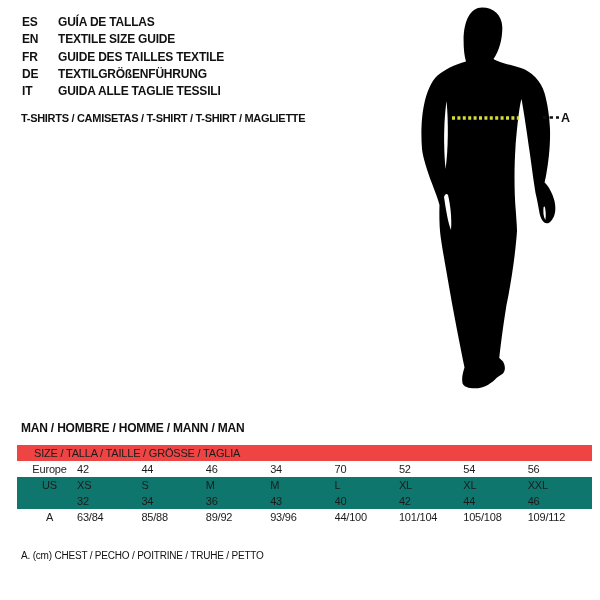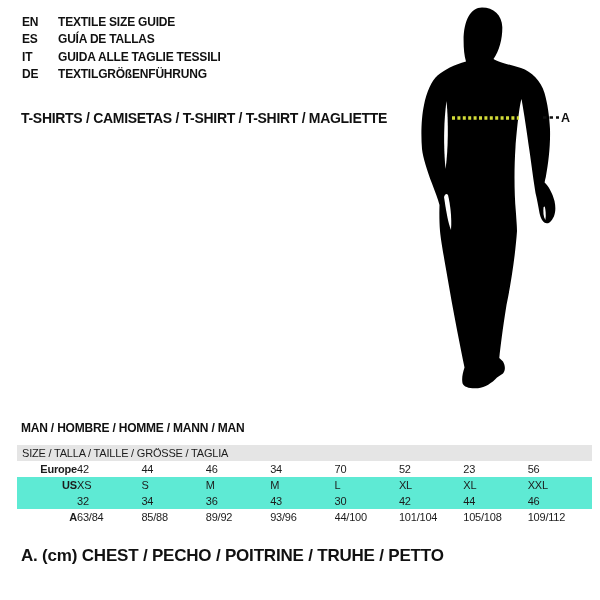--- a/index.html
+++ b/index.html
@@ -17,21 +17,21 @@
   .lang-guide {
     position: absolute; left: 22px; top: 14px;
     font-size: 12px; font-weight: 700; line-height: 17.3px;
   }
   .lang-row { display: flex; }
   .lang-code { width: 36px; flex: 0 0 36px; }
 
   
   .categories {
     position: absolute; left: 21px; top: 110px;
-    font-size: 14px; font-weight: 700; line-height: 17.6px;
+    font-size: 11px; font-weight: 700; line-height: 17.6px;
     letter-spacing: -0.3px;
   }
 
   
   .figure-wrap { position: absolute; left: 395px; top: 5px; width: 205px; height: 400px; }
   .figure-wrap svg { display: block; }
   .measure-label {
     position: absolute; left: 166px; top: 106px;
     font-size: 12.5px; font-weight: 700; color: #111;
   }
@@ -48,50 +48,54 @@
     width: 575px; border-collapse: collapse; table-layout: fixed;
     font-size: 11px; color: #1c1c1c; letter-spacing: -0.2px;
   }
   table.size-table col.label-col { width: 60px; }
   table.size-table th, table.size-table td {
     height: 16px; padding: 0; font-weight: 400;
     vertical-align: middle;
     white-space: nowrap; overflow: hidden;
   }
   table.size-table th.table-header {
-    background: #e5e5e5; text-align: left; padding-left: 5px;
-  }
-  table.size-table td.row-label { text-align: right; padding-left: 5px; font-weight: bold; }
-  table.size-table tr.shaded td { background: #5eead4; }
+    background: #ef4444; text-align: left; padding-left: 17px;
+  }
+  table.size-table td.row-label { text-align: center; padding-left: 5px; }
+  table.size-table tr.shaded td { background: #0f766e; }
 
   
   .footnote {
     position: absolute; left: 21px; top: 549px;
-    font-size: 17px; font-weight: 700; line-height: 14px;
+    font-size: 10px; font-weight: 400; line-height: 14px;
   }
 </style>
 </head>
 <body>
 
 <div class="lang-guide">
   <div class="lang-row">
+    <span class="lang-code">ES</span>
+    <span class="lang-label">GUÍA DE TALLAS</span>
+  </div>
+  <div class="lang-row">
     <span class="lang-code">EN</span>
     <span class="lang-label">TEXTILE SIZE GUIDE</span>
   </div>
   <div class="lang-row">
-    <span class="lang-code">ES</span>
-    <span class="lang-label">GUÍA DE TALLAS</span>
+    <span class="lang-code">FR</span>
+    <span class="lang-label">GUIDE DES TAILLES TEXTILE</span>
+  </div>
+  <div class="lang-row">
+    <span class="lang-code">DE</span>
+    <span class="lang-label">TEXTILGRÖßENFÜHRUNG</span>
   </div>
   <div class="lang-row">
     <span class="lang-code">IT</span>
     <span class="lang-label">GUIDA ALLE TAGLIE TESSILI</span>
-  </div>
-  <div class="lang-row">
-    <span class="lang-code">DE</span>
-    <span class="lang-label">TEXTILGRÖßENFÜHRUNG</span>
   </div>
 </div>
 
 <div class="categories">
   <div>T-SHIRTS / CAMISETAS / T-SHIRT / T-SHIRT / MAGLIETTE</div>
 </div>
 
 <div class="figure-wrap">
   <svg width="205" height="400" viewBox="0 0 205 400" xmlns="http://www.w3.org/2000/svg">
     <path d="M 87 2.5
@@ -164,41 +168,41 @@
   </thead>
   <tbody>
     <tr>
       <td class="row-label">Europe</td>
       <td>42</td>
       <td>44</td>
       <td>46</td>
       <td>34</td>
       <td>70</td>
       <td>52</td>
-      <td>23</td>
+      <td>54</td>
       <td>56</td>
     </tr>
     <tr class="shaded">
       <td class="row-label">US</td>
       <td>XS</td>
       <td>S</td>
       <td>M</td>
       <td>M</td>
       <td>L</td>
       <td>XL</td>
       <td>XL</td>
       <td>XXL</td>
     </tr>
     <tr class="shaded">
       <td class="row-label"></td>
       <td>32</td>
       <td>34</td>
       <td>36</td>
       <td>43</td>
-      <td>30</td>
+      <td>40</td>
       <td>42</td>
       <td>44</td>
       <td>46</td>
     </tr>
     <tr>
       <td class="row-label">A</td>
       <td>63/84</td>
       <td>85/88</td>
       <td>89/92</td>
       <td>93/96</td>

